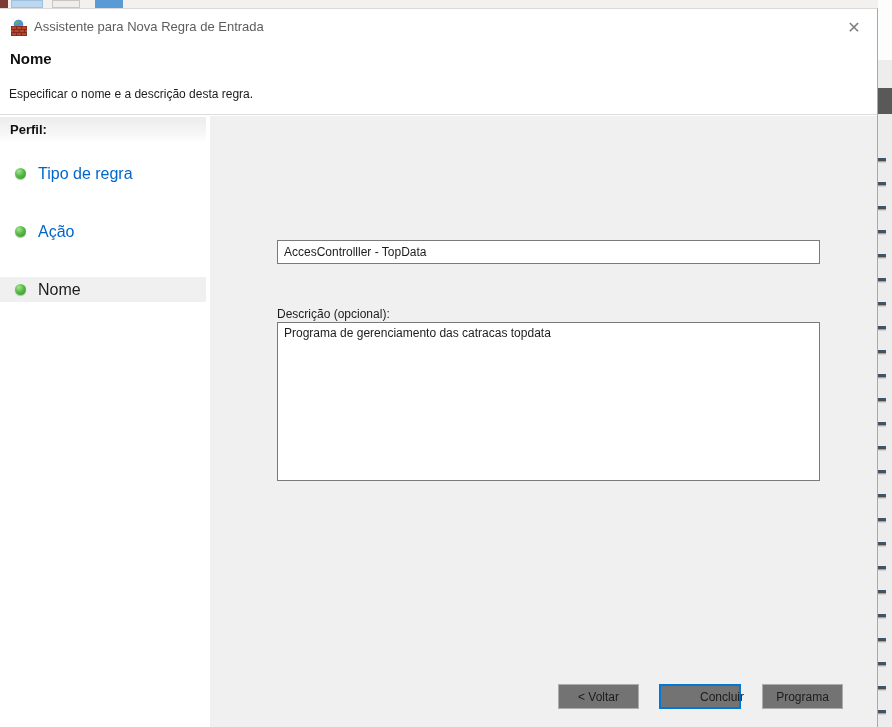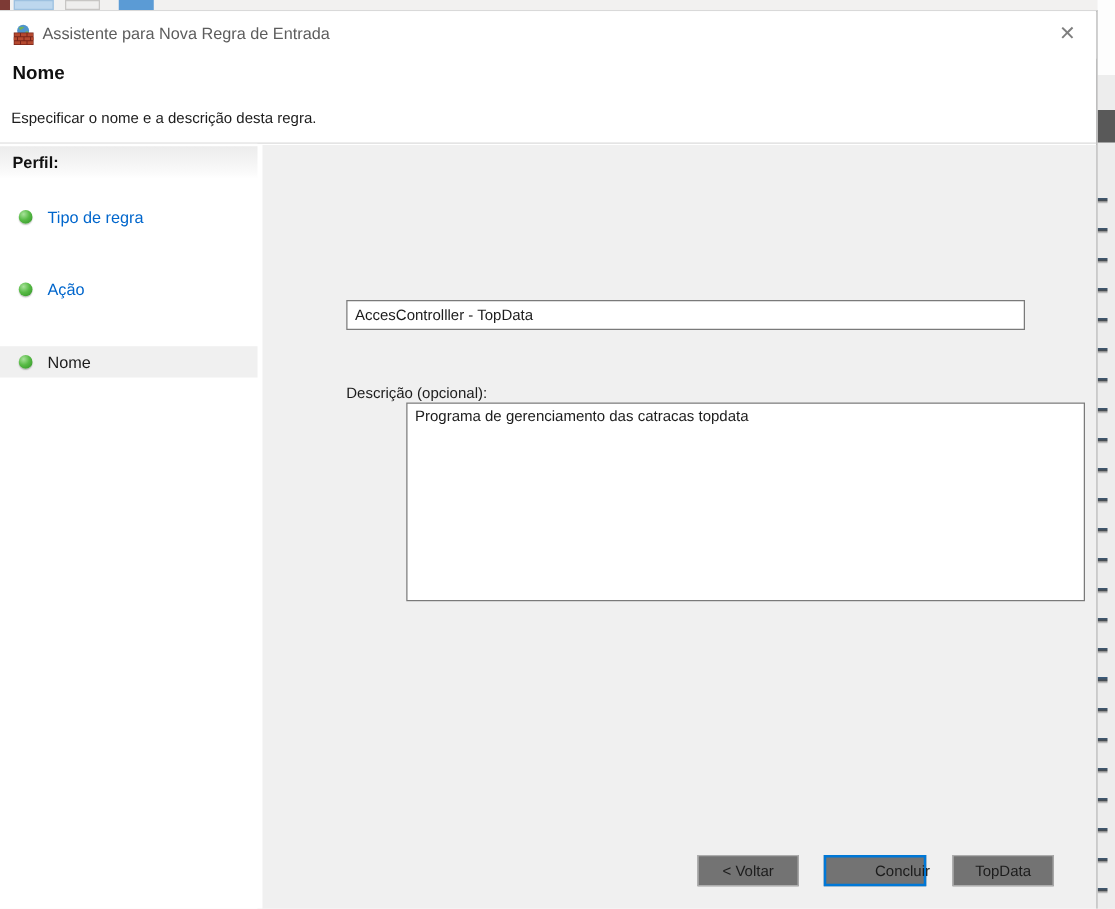--- a/index.html
+++ b/index.html
@@ -40,37 +40,37 @@
 
   
   .sidebar { position:absolute; left:0; top:106px; width:206px; height:613px; background:#fff; }
   .steps-header { position:absolute; left:0; top:2px; width:206px; height:26px;
                   background:linear-gradient(180deg,#ececec 0%,#fafafa 80%,#ffffff 100%);
                   font-size:13px; font-weight:bold; color:#111; line-height:26px; padding-left:10px; }
   .step-row { position:absolute; left:0; width:206px; height:25px; line-height:25px; cursor:pointer; }
   .step-row .dot { position:absolute; left:15px; top:7px; width:11px; height:11px; border-radius:50%;
                    background:radial-gradient(circle at 35% 30%, #a8e29a 0%, #58bb46 45%, #2e8f24 100%);
                    box-shadow:0 1px 1px rgba(0,0,0,.25); }
-  .step-row .lbl { position:absolute; left:38px; font-size:13px; color:#0066cc; white-space:nowrap; }
+  .step-row .lbl { position:absolute; left:38px; font-size:16px; color:#0066cc; white-space:nowrap; }
   .step-row.current { background:#f0f0f0; }
   .step-row.current .lbl { color:#1c1c1c; }
 
   
   .panel { position:absolute; left:210px; top:107px; width:667px; height:612px; background:#f0f0f0; }
 
   .field-label { position:absolute; font-size:12px; color:#1c1c1c; }
   .lbl-name { left:67px; top:124px; }
   .lbl-desc { left:67px; top:191px; }
 
   .txt-name { position:absolute; left:67px; top:124px; width:543px; height:24px;
               border:1px solid #7a7a7a; background:#fff; font-family:"Liberation Sans",sans-serif;
               font-size:12px; color:#1c1c1c; padding:0 6px; outline:none; }
   .txt-desc { position:absolute; left:67px; top:206px; width:543px; height:159px;
               border:1px solid #7a7a7a; background:#fff; font-family:"Liberation Sans",sans-serif;
-              font-size:12px; color:#1c1c1c; padding:3px 6px; resize:none; outline:none; overflow:hidden;margin-left:48px; }
+              font-size:12px; color:#1c1c1c; padding:3px 6px; resize:none; outline:none; overflow:hidden; }
 
   
   .btn { position:absolute; top:568px; height:25px; background:#737373; border:1px solid #adadad;
          font-family:"Liberation Sans",sans-serif; font-size:12px; color:#1c1c1c; cursor:pointer; }
   .btn-back   { left:348px; width:81px; }
   .btn-finish { left:449px; width:82px; border:2px solid #0078d7;padding-left:39px; }
   .btn-cancel { left:552px; width:81px; }
 </style>
 </head>
 <body>
@@ -138,17 +138,17 @@
 
     <div class="panel">
       <div class="field-label lbl-name">Nome:</div>
       <input class="txt-name" type="text" value="AccesControlller - TopData" style="">
 
       <div class="field-label lbl-desc">Descrição (opcional):</div>
       <textarea class="txt-desc" style="">Programa de gerenciamento das catracas topdata</textarea>
 
       <button class="btn btn-back">&lt; Voltar</button>
       <button class="btn btn-finish">Concluir</button>
-      <button class="btn btn-cancel">TopData</button>
+      <button class="btn btn-cancel">Programa</button>
     </div>
 
   </div>
 </div>
 
 </body></html>

